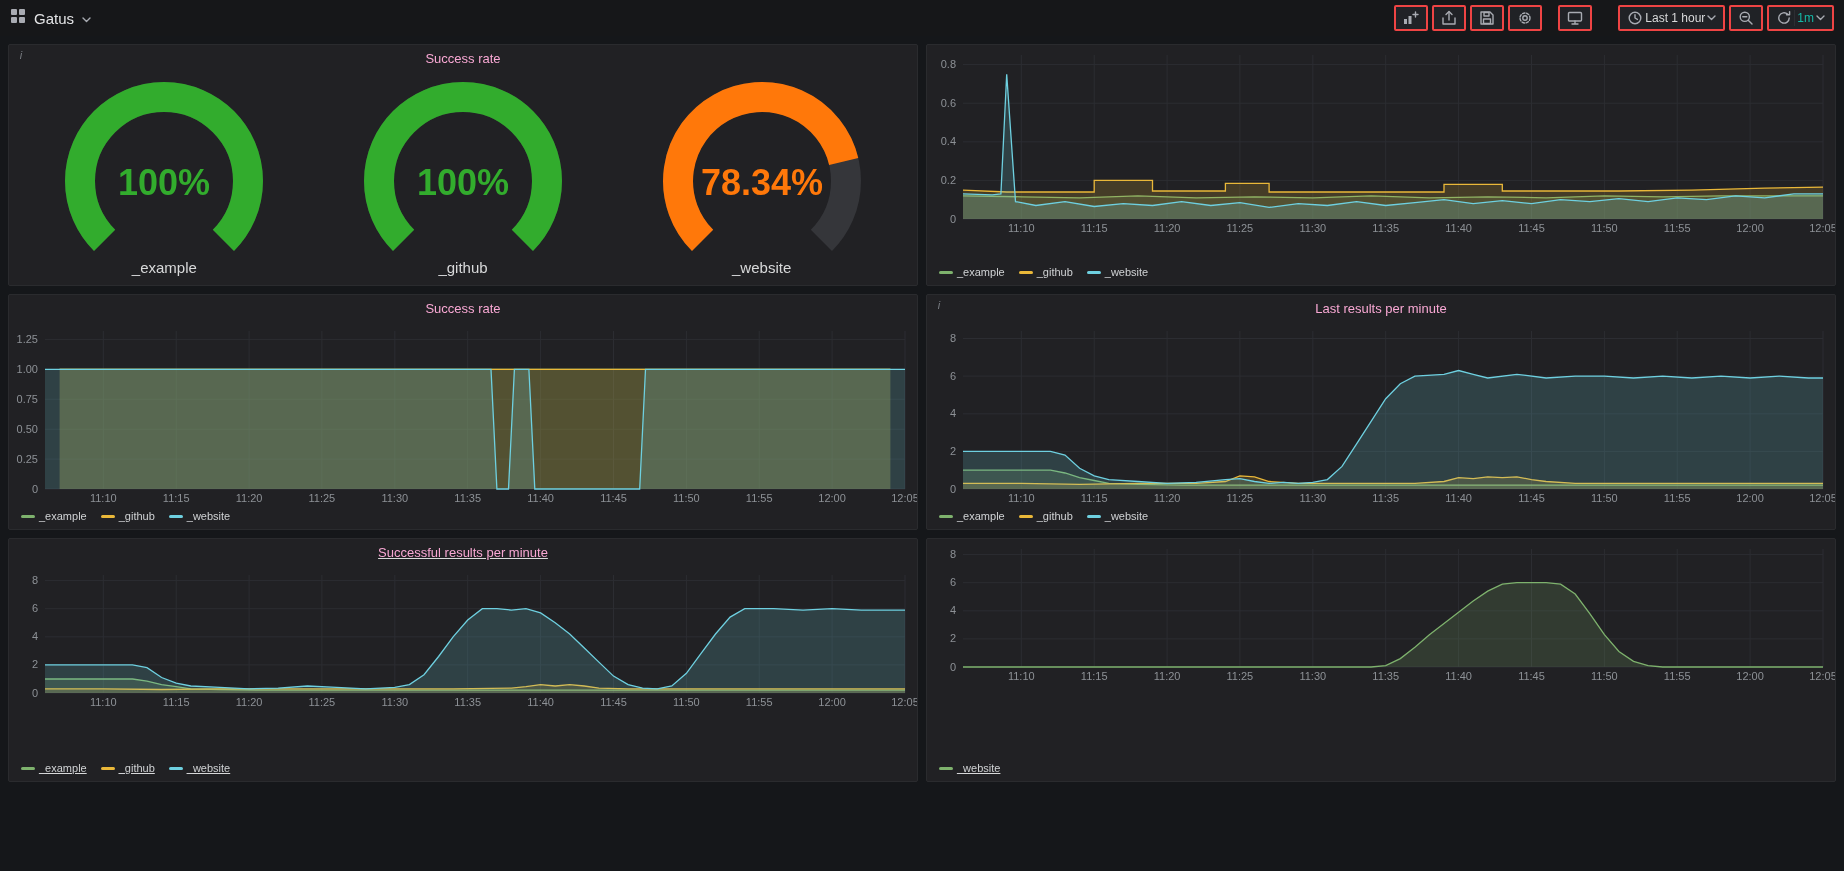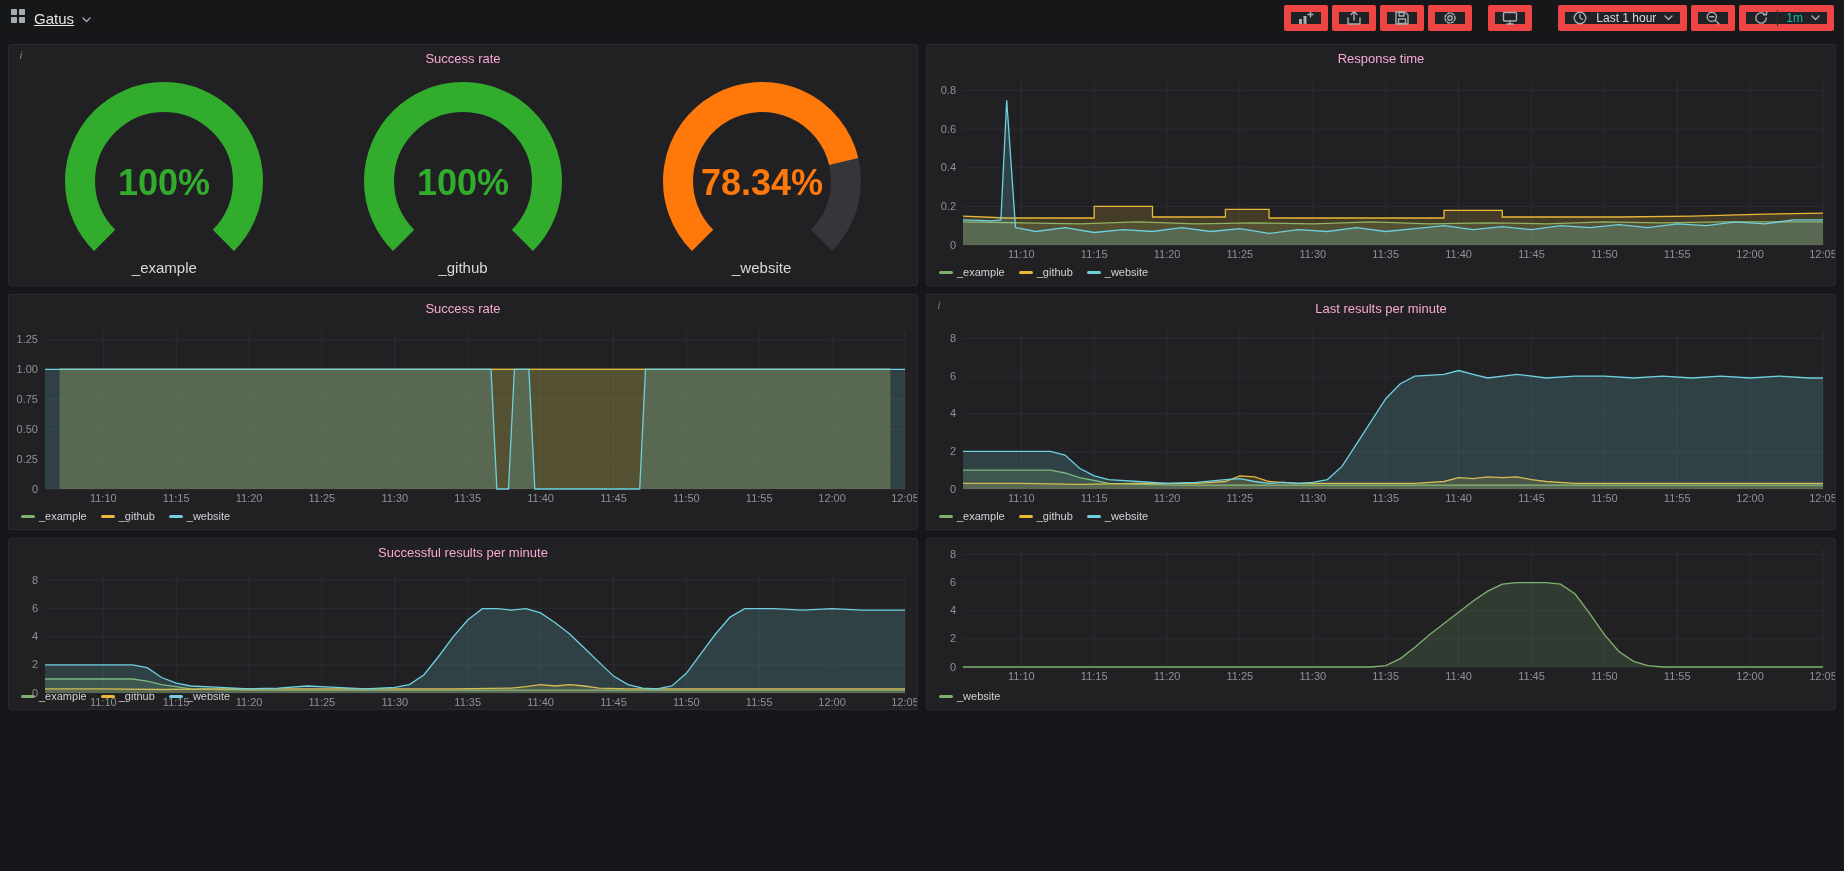--- a/index.html
+++ b/index.html
@@ -9,38 +9,38 @@
     font-family: "Liberation Sans", sans-serif;
     color: #d8d9da;
   }
   
   .navbar {
     height: 36px; background: #161719;
     display: flex; align-items: center; justify-content: space-between;
     padding: 0 10px;
   }
   .nav-left { display: flex; align-items: center; gap: 8px; }
-  .dash-title { font-size: 15px; color: #e3e4e6; cursor: pointer; text-decoration: underline; }
+  .dash-title { font-size: 15px; color: #e3e4e6; cursor: pointer; }
   .nav-right { display: flex; align-items: center; gap: 4px; }
   .nav-btn {
-    background: #202226; border: 7px solid #ef4444; border-radius: 2px;
+    background: #202226; border: 2px solid #ef4444; border-radius: 2px;
     height: 26px; min-width: 32px; display: inline-flex; align-items: center;
-    justify-content: center; gap: 8px; padding: 0 7px;
+    justify-content: center; gap: 2px; padding: 0 7px;
     color: #d8d9da; font-size: 12px; cursor: pointer;
     font-family: "Liberation Sans", sans-serif;
   }
   .nav-gap { width: 8px; } .nav-gap.wide { width: 18px; }
   .nicon { stroke: #a8abb2; stroke-width: 1.4; fill: none; stroke-linecap: round; stroke-linejoin: round; }
   .nfill { fill: #a8abb2; stroke: none; }
   .vsep { width: 1px; height: 16px; background: #2c2e33; }
   
   .dash { padding: 8px; display: flex; flex-direction: column; gap: 8px; }
   .row { display: flex; gap: 8px; }
   .row > .panel { flex: 1; }
-  .row-1 { height: 242px; } .row-2 { height: 236px; } .row-3 { height: 172px; }
+  .row-1 { height: 242px; } .row-2 { height: 236px; } .row-3 { height: 244px; text-decoration: underline; }
   .panel {
     background: #212124; border: 1px solid #2a2b2e; border-radius: 2px;
     position: relative; display: flex; flex-direction: column; min-width: 0;
   }
   .panel-header { height: 26px; display: flex; align-items: center; justify-content: center; }
   .panel-title { font-size: 13px; font-weight: 500; color: #f9a8d4; cursor: pointer; }
   .info-icon {
     position: absolute; top: 4px; left: 6px; font-size: 11px; font-style: italic;
     color: #797d83; width: 12px; text-align: center; cursor: pointer;
   }
@@ -176,23 +176,20 @@
             <svg width="280" height="178">
               <path d="M 80.6 159.4 A 84 84 0 1 1 199.4 159.4" fill="none" stroke="#35363a" stroke-width="30"></path>
               <path d="M 80.6 159.4 A 84 84 0 1 1 221.7 80.4" fill="none" stroke="#ff780a" stroke-width="30"></path>
               <text x="140" y="114" text-anchor="middle" class="gauge-value" fill="#ff780a">78.34%</text>
             </svg>
             <div class="gauge-name">_website</div>
           </div>
         </div>
     </section>
     <section class="panel">
-      <header class="panel-header">
-          <h2 class="panel-title">Response time</h2>
-        </header>
       <div class="chart"><svg width="908" height="192">
             <line x1="94.3" x2="94.3" y1="10" y2="174" class="grid"></line>
             <text x="94.3" y="187" class="tick" text-anchor="middle">11:10</text>
             <line x1="167.2" x2="167.2" y1="10" y2="174" class="grid"></line>
             <text x="167.2" y="187" class="tick" text-anchor="middle">11:15</text>
             <line x1="240.1" x2="240.1" y1="10" y2="174" class="grid"></line>
             <text x="240.1" y="187" class="tick" text-anchor="middle">11:20</text>
             <line x1="312.9" x2="312.9" y1="10" y2="174" class="grid"></line>
             <text x="312.9" y="187" class="tick" text-anchor="middle">11:25</text>
             <line x1="385.8" x2="385.8" y1="10" y2="174" class="grid"></line>

